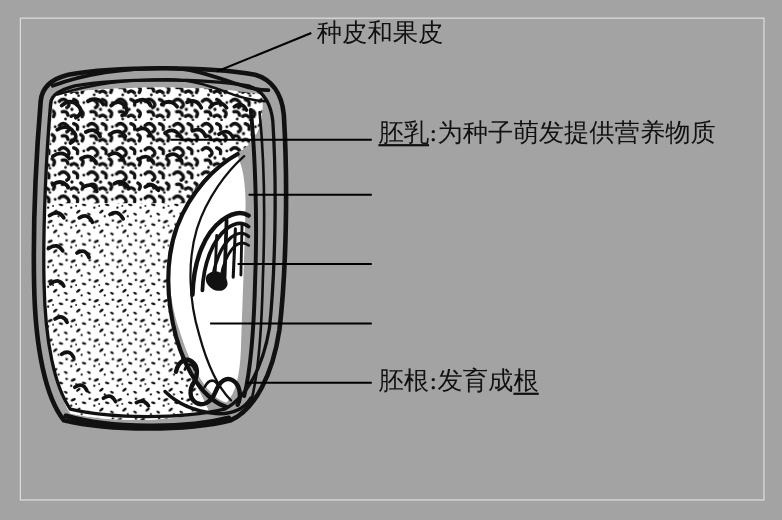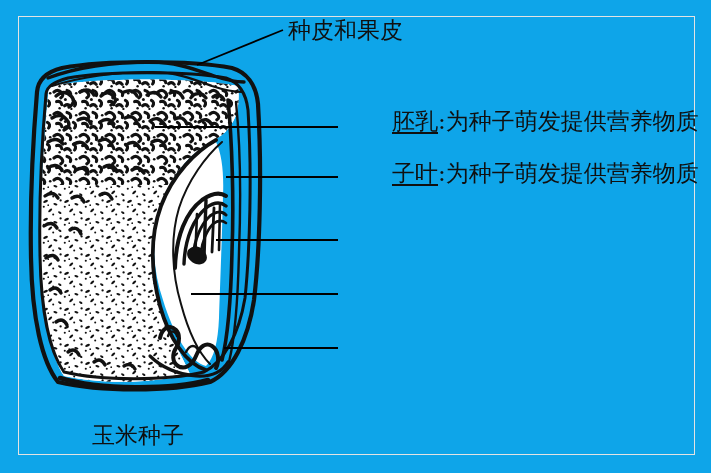--- a/index.html
+++ b/index.html
@@ -7,21 +7,21 @@
     padding: 0;
     background: #ffffff;
   }
   body {
     font-family: "DejaVu Serif", "Liberation Serif", serif;
   }
   #page {
     position: relative;
     width: 711px;
     height: 473px;
-    background: #0ea5e9;
+    background: #a3a3a3;
     overflow: hidden;
   }
   #frame {
     position: absolute;
     left: 18px;
     top: 16px;
     width: 677px;
     height: 439px;
     border: 1px solid #e3e3e3;
     box-sizing: border-box;
@@ -40,21 +40,20 @@
     color: #101010;
     font-family: "DejaVu Serif", "Liberation Serif", serif;
     font-size: 23px;
     line-height: 1;
     letter-spacing: 0px;
   }
   .label .u {
     text-decoration: underline;
     text-underline-offset: 3px;
     text-decoration-thickness: 2px;
-    margin-left: 48px;
   }
   #lbl-seedcoat { left: 288px; top: 19px; }
   #lbl-endosperm { left: 344px; top: 110px; }
   #lbl-cotyledon { left: 344px; top: 162px; }
   #lbl-plumule  { left: 344px; top: 228px; }
   #lbl-hypocotyl{ left: 344px; top: 282px; }
   #lbl-radicle  { left: 344px; top: 336px; }
   #caption {
     position: absolute;
     left: 92px;
@@ -281,22 +280,21 @@
   </svg>
 
   <div class="label" id="lbl-seedcoat">
     <span>种皮和果皮</span>
   </div>
 
   <div class="label" id="lbl-endosperm">
     <span class="u">胚乳</span><span>:为种子萌发提供营养物质</span>
   </div>
 
-  <div class="label" id="lbl-cotyledon">
-    <span class="u">子叶</span><span>:为种子萌发提供营养物质</span>
+
+
+
+  <div class="label" id="lbl-radicle">
+    <span>胚根:发育成</span><span class="u">根</span><span></span>
   </div>
 
 
-
-
-  <div id="caption">玉米种子</div>
-
 </div>
 
 </body></html>

